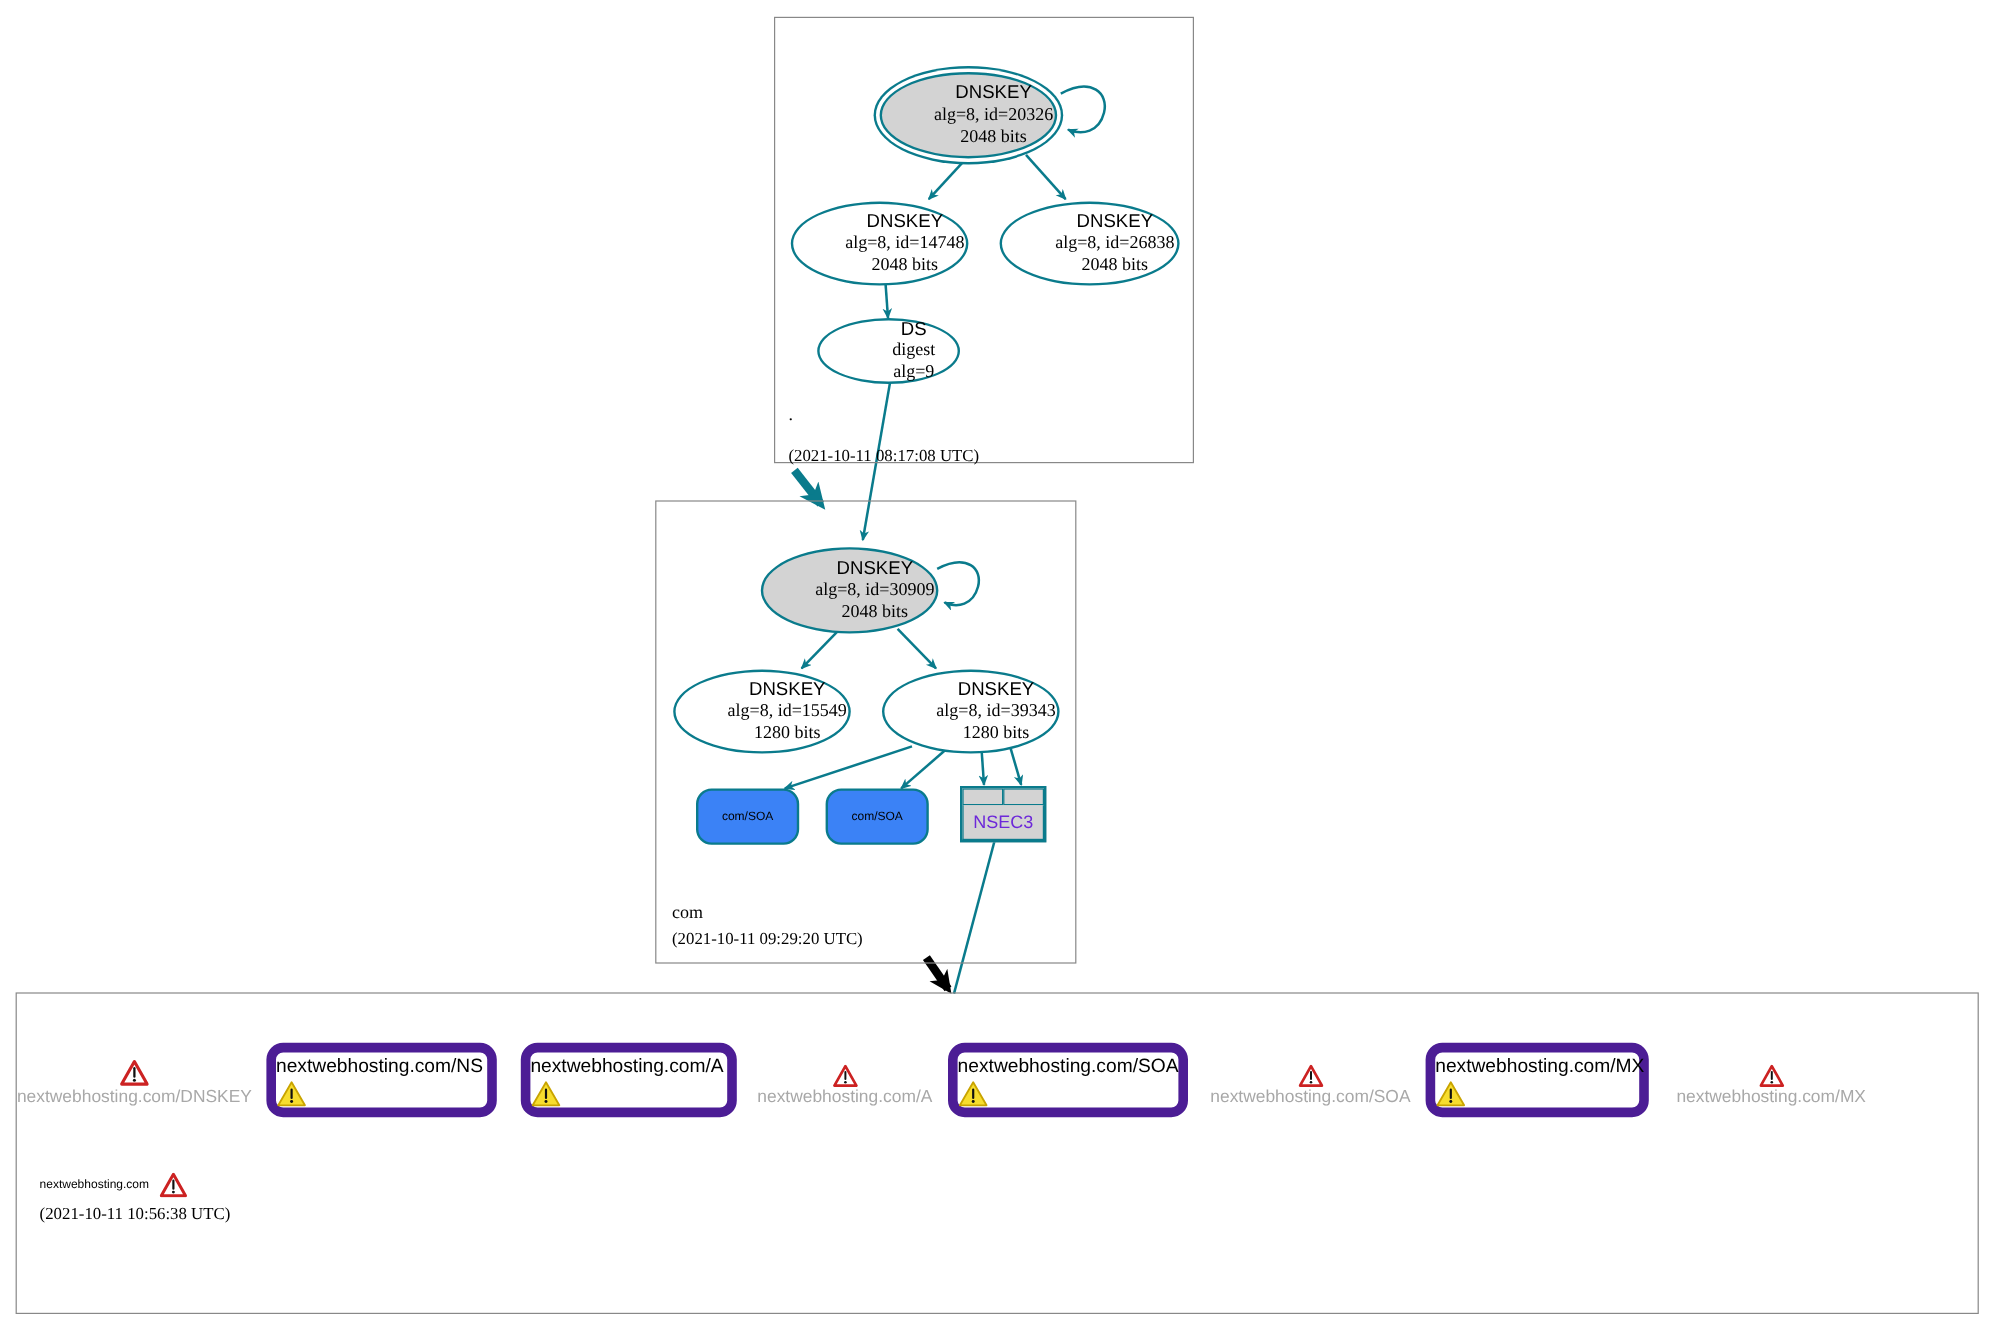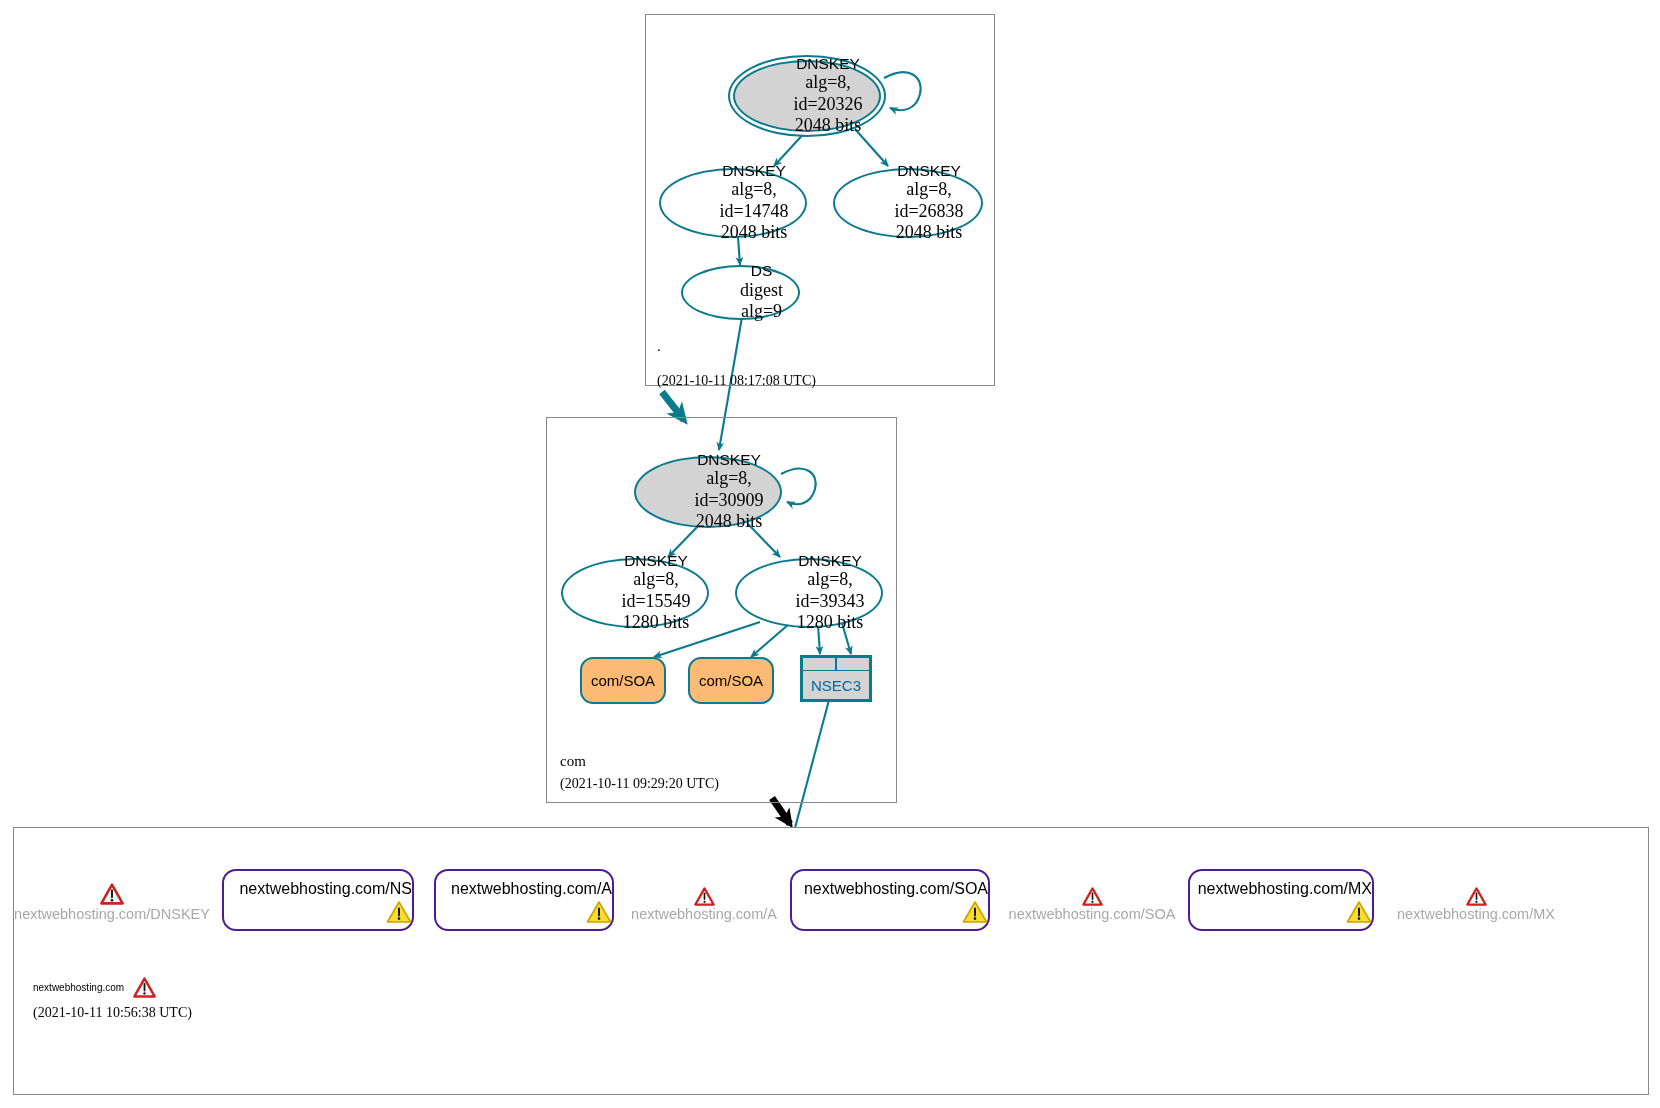--- a/index.html
+++ b/index.html
@@ -26,45 +26,45 @@
 
   
   .node-ell{position:absolute;display:flex;flex-direction:column;
             align-items:center;justify-content:center;text-align:center;
             box-sizing:border-box;border:2px solid #0a7b8c;border-radius:50%;
             background:#ffffff;padding-left:42px;}
   .node-ell.sep{background:#d3d3d3;}
   .node-ell.dbl{box-shadow:0 0 0 3px #ffffff, 0 0 0 5px #0a7b8c;}
   .ell-t1{font-family:"Liberation Sans",sans-serif;font-size:15.5px;
           color:#000;line-height:1.12;}
-  .ell-t2{font-family:"Liberation Serif",serif;font-size:18px;
+  .ell-t2{font-family:"Liberation Serif",serif;font-size:15px;
           color:#000;line-height:1.2;}
 
   
   .node-rr{position:absolute;display:flex;align-items:center;
            justify-content:center;box-sizing:border-box;
-           border:2px solid #0a7b8c;border-radius:13px;background:#fdba74;
-           font-family:"Liberation Sans",sans-serif;font-size:15px;color:#000;}
+           border:2px solid #0a7b8c;border-radius:13px;background:#3b82f6;
+           font-family:"Liberation Sans",sans-serif;font-size:10px;color:#000;}
 
   
   .node-nsec3{position:absolute;box-sizing:border-box;
               border:2px solid #0a7b8c;background:#d3d3d3;
               display:flex;flex-direction:column;}
   .nsec3-top{display:flex;height:14px;}
   .nsec3-cell{flex:1;border:1px solid #0a7b8c;background:#d3d3d3;
               box-sizing:border-box;}
   .nsec3-lbl{flex:1;display:flex;align-items:center;justify-content:center;
-             font-family:"Liberation Sans",sans-serif;font-size:15px;color:#0369a1;
+             font-family:"Liberation Sans",sans-serif;font-size:15px;color:#6d28d9;
              border:1px solid #0a7b8c;border-top:none;box-sizing:border-box;
              background:#d3d3d3;}
 
   
-  .rec-box{position:absolute;box-sizing:border-box;border:2px solid #4c1d95;
+  .rec-box{position:absolute;box-sizing:border-box;border:8px solid #4c1d95;
            border-radius:14px;background:#ffffff;display:flex;
-           flex-direction:column;align-items:flex-end;justify-content:center;
+           flex-direction:column;align-items:flex-start;justify-content:center;
            padding-top:3px;}
   .rec-box .lbl{font-family:"Liberation Sans",sans-serif;font-size:16px;
                 color:#000;white-space:nowrap;}
   .rec-err{position:absolute;display:flex;flex-direction:column;
            align-items:center;justify-content:flex-end;}
   .rec-err .lbl{font-family:"Liberation Sans",sans-serif;font-size:14.5px;
                 color:#a8a8a8;white-space:nowrap;}
 
   .tri{display:block;}
   .tri-warn{width:26px;height:24px;margin-top:2px;}

